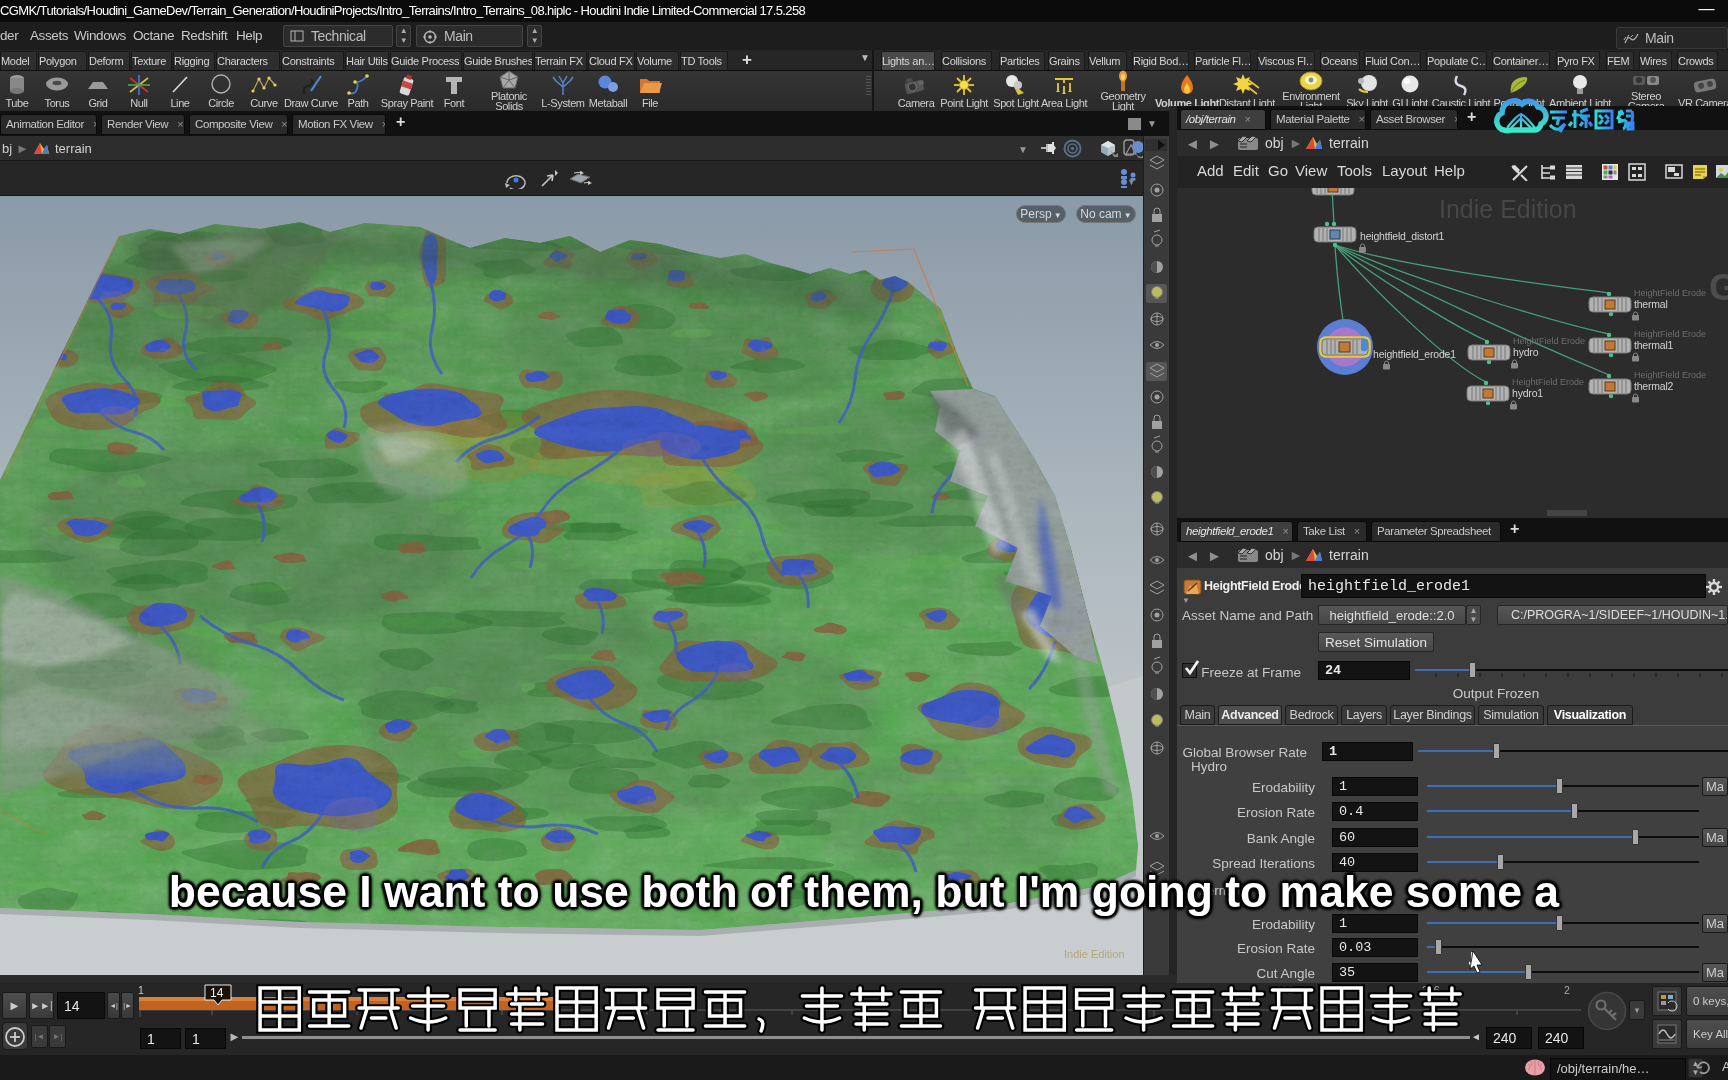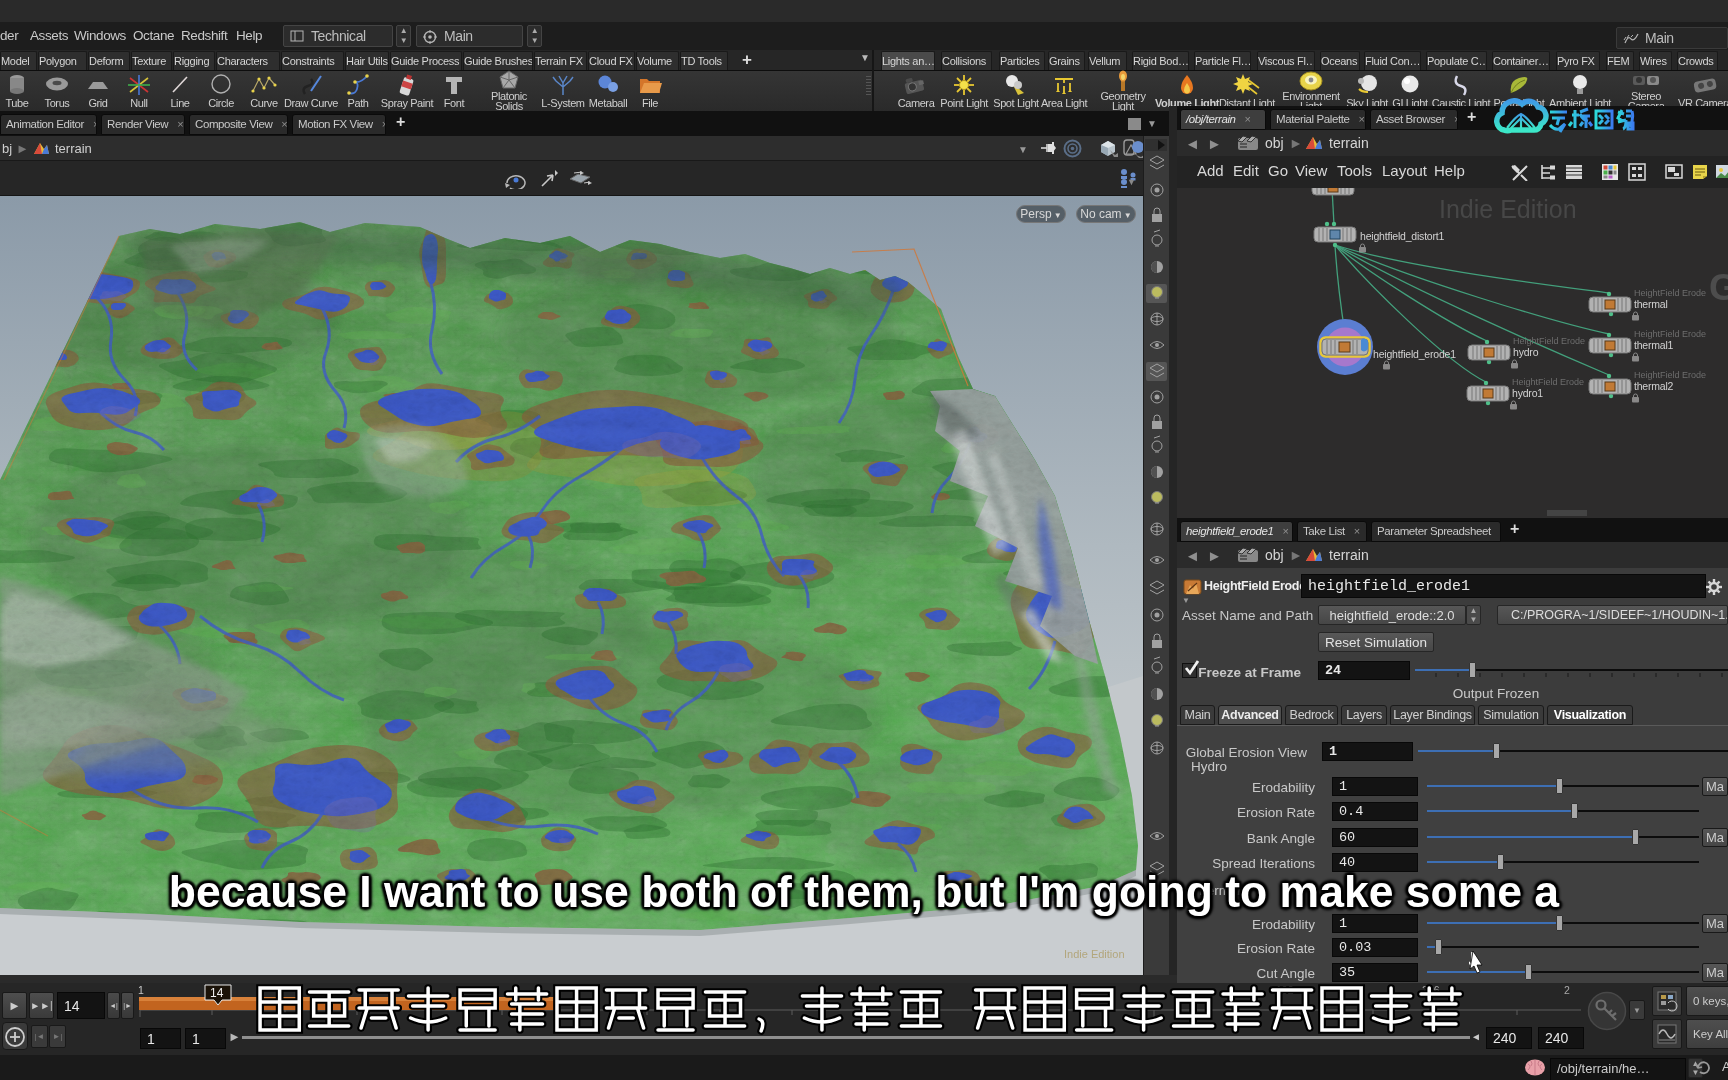--- a/index.html
+++ b/index.html
@@ -51,20 +51,21 @@
 #timeline{left:0;top:983px;width:1728px;height:72px;background:#262626;}
 .tbtn{position:absolute;background:#3a3a3a;border:1px solid #191919;border-radius:2px;color:#ccc;text-align:center;}
 
 #statusbar{left:0;top:1055px;width:1728px;height:25px;background:#1a1a1a;}
 
 .sub{position:absolute;width:1728px;text-align:center;color:#fff;font-weight:bold;
 text-shadow:-2px -2px 2px #000,2px -2px 2px #000,-2px 2px 2px #000,2px 2px 2px #000,0 3px 3px #000,3px 0 3px #000,-3px 0 3px #000,0 -3px 3px #000;}
 </style></head>
 <body>
 <div id="stage">
+<div class="abs" id="titlebar">CGMK/Tutorials/Houdini_GameDev/Terrain_Generation/HoudiniProjects/Intro_Terrains/Intro_Terrains_08.hiplc - Houdini Indie Limited-Commercial 17.5.258<span style="position:absolute;right:14px;top:-2px;font-size:16px;">—</span></div>
 <div class="abs" id="menubar">
 <span class="menuitem" style="left:0px;">der</span>
 <span class="menuitem" style="left:30px;">Assets</span>
 <span class="menuitem" style="left:74px;">Windows</span>
 <span class="menuitem" style="left:133px;text-align:center;">Octane</span>
 <span class="menuitem" style="left:181px;">Redshift</span>
 <span class="menuitem" style="left:236px;">Help</span>
 <span class="ddbox" style="left:283px;width:110px;padding-left:27px;">Technical
 <svg style="position:absolute;left:6px;top:3px;" width="15" height="15">
           <rect x="1" y="2" width="12" height="10" fill="none" stroke="#b5b5b5"></rect>
@@ -1133,38 +1134,38 @@
       </svg>
 <span class="plabel" style="left:5px;top:40px;text-align:left;">Asset Name and Path</span>
 <span style="position:absolute;left:141px;top:37px;width:148px;height:20px;background:linear-gradient(#575757,#464646);border:1px solid #262626;border-radius:2px;color:#ddd;font-size:13px;text-align:center;line-height:19px;">heightfield_erode::2.0</span>
 <span class="spin" style="left:289px;top:37px;height:20px;background:#4a4a4a;border-color:#262626;line-height:9px;">▲<br>▼</span>
 <span style="position:absolute;left:320px;top:37px;width:231px;height:20px;background:linear-gradient(#575757,#464646);border:1px solid #262626;border-radius:2px;color:#ddd;font-size:12.5px;line-height:19px;padding-left:13px;white-space:nowrap;overflow:hidden;">C:/PROGRA~1/SIDEEF~1/HOUDIN~1.258/hou</span>
 <span style="position:absolute;left:141px;top:64px;width:116px;height:20px;background:linear-gradient(#585858,#474747);border:1px solid #262626;border-radius:2px;color:#e2e2e2;font-size:13.5px;text-align:center;line-height:19px;">Reset Simulation</span>
 <span style="position:absolute;left:5px;top:95px;width:15px;height:15px;background:#2e2e2e;border:1px solid #0f0f0f;"></span>
 <svg style="position:absolute;left:6px;top:91px;" width="17" height="17">
         <path d="M3 9 l4 5 l8 -12" stroke="#f2f2f2" stroke-width="2.8" fill="none"></path>
       </svg>
-<span class="plabel" style="left:0px;top:97px;width:124px;font-weight:bold;">Freeze at Frame</span>
+<span class="plabel" style="left:0px;top:97px;width:124px;">Freeze at Frame</span>
 <span class="pfield" style="left:141px;top:93px;width:92px;height:19px;font-weight:bold;line-height:18px;">24</span>
 <div class="slider" style="left:238px;top:93px;width:313px;">
 <div class="track"></div>
         <div class="fill" style="width:57px;"></div>
         <div class="hdl" style="left:54px;"></div>
 <div style="position:absolute;top:12px;left:0;right:0;height:4px;background:repeating-linear-gradient(90deg,transparent 0 20px,#2a2a2a 20px 22px);"></div>
 </div>
 <span style="position:absolute;left:239px;top:118px;width:160px;text-align:center;color:#c9c9c9;font-size:13.5px;white-space:nowrap;">Output Frozen</span>
 <span class="ftab" style="left:3px;width:35px;">Main</span>
 <span class="ftab sel" style="left:41px;width:64px;font-weight:bold;">Advanced</span>
 <span class="ftab" style="left:108px;width:53px;">Bedrock</span>
 <span class="ftab" style="left:164px;width:46px;">Layers</span>
 <span class="ftab" style="left:213px;width:85px;">Layer Bindings</span>
 <span class="ftab" style="left:301px;width:66px;">Simulation</span>
 <span class="ftab" style="left:370px;width:86px;font-weight:bold;color:#fff;">Visualization</span>
 <div style="position:absolute;left:0px;top:157px;width:551px;height:258px;background:#404040;border-top:1px solid #5a5a5a;"></div>
-<span class="plabel" style="left:0px;top:177px;width:130px;">Global Erosion View</span>
+<span class="plabel" style="left:0px;top:177px;width:130px;">Global Browser Rate</span>
 <span class="pfield" style="left:145px;top:174px;width:91px;height:19px;font-weight:bold;line-height:18px;">1</span>
 <div class="slider" style="left:241px;top:174px;width:310px;">
         <div class="track"></div>
         <div class="fill" style="width:78px;"></div>
         <div class="hdl" style="left:75px;"></div>
       </div>
 <span style="position:absolute;left:14px;top:191px;color:#c9c9c9;font-size:13.5px;">Hydro</span>
 <span class="plabel" style="left:0px;top:212px;width:138px;">Erodability</span>
 <span class="pfield" style="left:155px;top:209px;width:86px;height:19px;line-height:18px;">1</span>
 <div class="slider" style="left:250px;top:209px;width:272px;">

